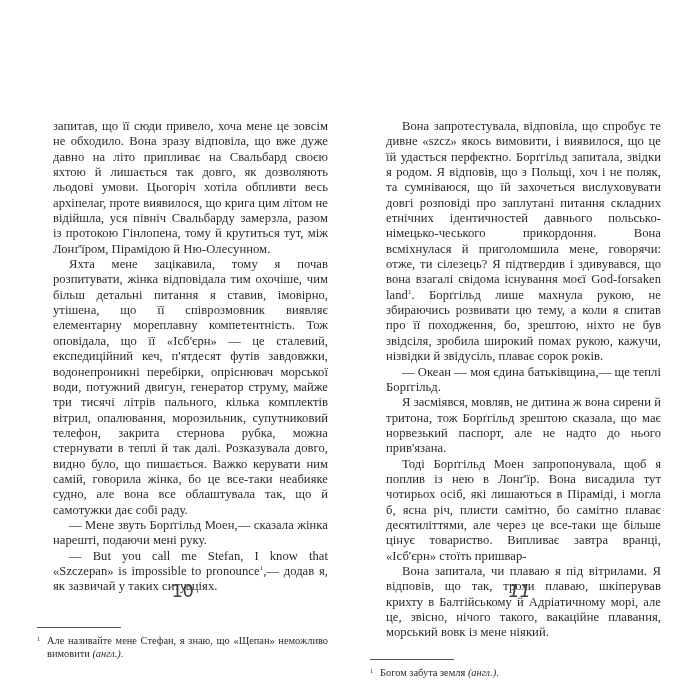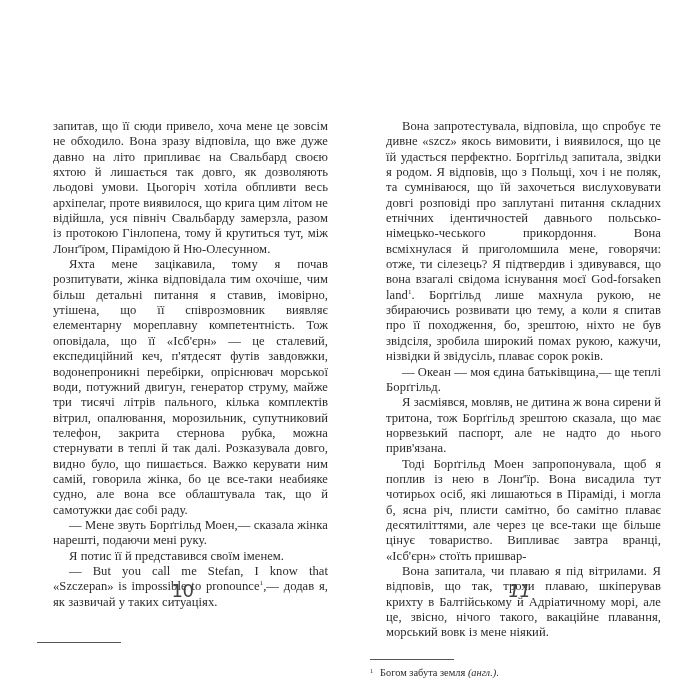--- a/index.html
+++ b/index.html
@@ -26,24 +26,26 @@
   .page-number.right { left:374px;font-style:italic; }
 </style>
 </head>
 <body>
 
 <div class="page left">
   <div class="body-text">
     <p class="para">запитав, що її сюди привело, хоча мене це зовсім не обходило. Вона зразу відповіла, що вже дуже давно на літо припливає на Свальбард своєю яхтою й лишається так довго, як дозволяють льодові умови. Цьогоріч хотіла обпливти весь архіпелаг, проте виявилося, що крига цим літом не відійшла, уся північ Свальбарду замерзла, разом із протокою Гінлопена, тому й крутиться тут, між Лонґ'їром, Пірамідою й Ню-Олесунном.</p>
     <p class="para indent">Яхта мене зацікавила, тому я почав розпитувати, жінка відповідала тим охочіше, чим більш детальні питання я ставив, імовірно, утішена, що її співрозмовник виявляє елементарну мореплавну компетентність. Тож оповідала, що її «Ісб'єрн» — це сталевий, експедиційний кеч, п'ятдесят футів завдовжки, водонепроникні перебірки, опріснювач морської води, потужний двигун, генератор струму, майже три тисячі літрів пального, кілька комплектів вітрил, опалювання, морозильник, супутниковий телефон, закрита стернова рубка, можна стернувати в теплі й так далі. Розказувала довго, видно було, що пишається. Важко керувати ним самій, говорила жінка, бо це все-таки неабияке судно, але вона все облаштувала так, що й самотужки дає собі раду.</p>
     <p class="para indent">— Мене звуть Борґгільд Моен,— сказала жінка нарешті, подаючи мені руку.</p>
-    <p class="para indent">Я потис її й представився своїм іменем.</p>
     <p class="para indent"><span>— But you call me Stefan, I know that «Szczepan» is impossible to pronounce</span><sup class="fnref">1</sup><span>,— додав я, як зазвичай у таких ситуаціях.</span></p>
   </div>
   <div class="footnote-rule"></div>
+  <div class="footnote">
+    <span class="fn-mark">1</span><span>Але називайте мене Стефан, я знаю, що «Щепан» неможливо вимовити </span><i>(англ.)</i><span>.</span>
+  </div>
 </div>
 <div class="page-number left">10</div>
 
 <div class="page right">
   <div class="body-text">
     <p class="para indent"><span>Вона запротестувала, відповіла, що спробує те дивне «szcz» якось вимовити, і виявилося, що це їй удасться перфектно. Борґгільд запитала, звідки я родом. Я відповів, що з Польщі, хоч і не поляк, та сумніваюся, що їй захочеться вислуховувати довгі розповіді про заплутані питання складних етнічних ідентичностей давнього польсько-німецько-чеського прикордоння. Вона всміхнулася й приголомшила мене, говорячи: отже, ти сілезець? Я підтвердив і здивувався, що вона взагалі свідома існування моєї God-forsaken land</span><sup class="fnref">1</sup><span>. Борґгільд лише махнула рукою, не збираючись розвивати цю тему, а коли я спитав про її походження, бо, зрештою, ніхто не був звідсіля, зробила широкий помах рукою, кажучи, нізвідки й звідусіль, плаває сорок років.</span></p>
     <p class="para indent">— Океан — моя єдина батьківщина,— ще теплі Борґгільд.</p>
     <p class="para indent">Я засміявся, мовляв, не дитина ж вона сирени й тритона, тож Борґгільд зрештою сказала, що має норвезький паспорт, але не надто до нього прив'язана.</p>
     <p class="para indent">Тоді Борґгільд Моен запропонувала, щоб я поплив із нею в Лонґ'їр. Вона висадила тут чотирьох осіб, які лишаються в Піраміді, і могла б, ясна річ, плисти самітно, бо самітно плаває десятиліттями, але через це все-таки ще більше цінує товариство. Випливає завтра вранці, «Ісб'єрн» стоїть пришвар-</p>
     <p class="para indent">Вона запитала, чи плаваю я під вітрилами. Я відповів, що так, трохи плаваю, шкіперував крихту в Балтійському й Адріатичному морі, але це, звісно, нічого такого, вакаційне плавання, морський вовк із мене ніякий.</p>

